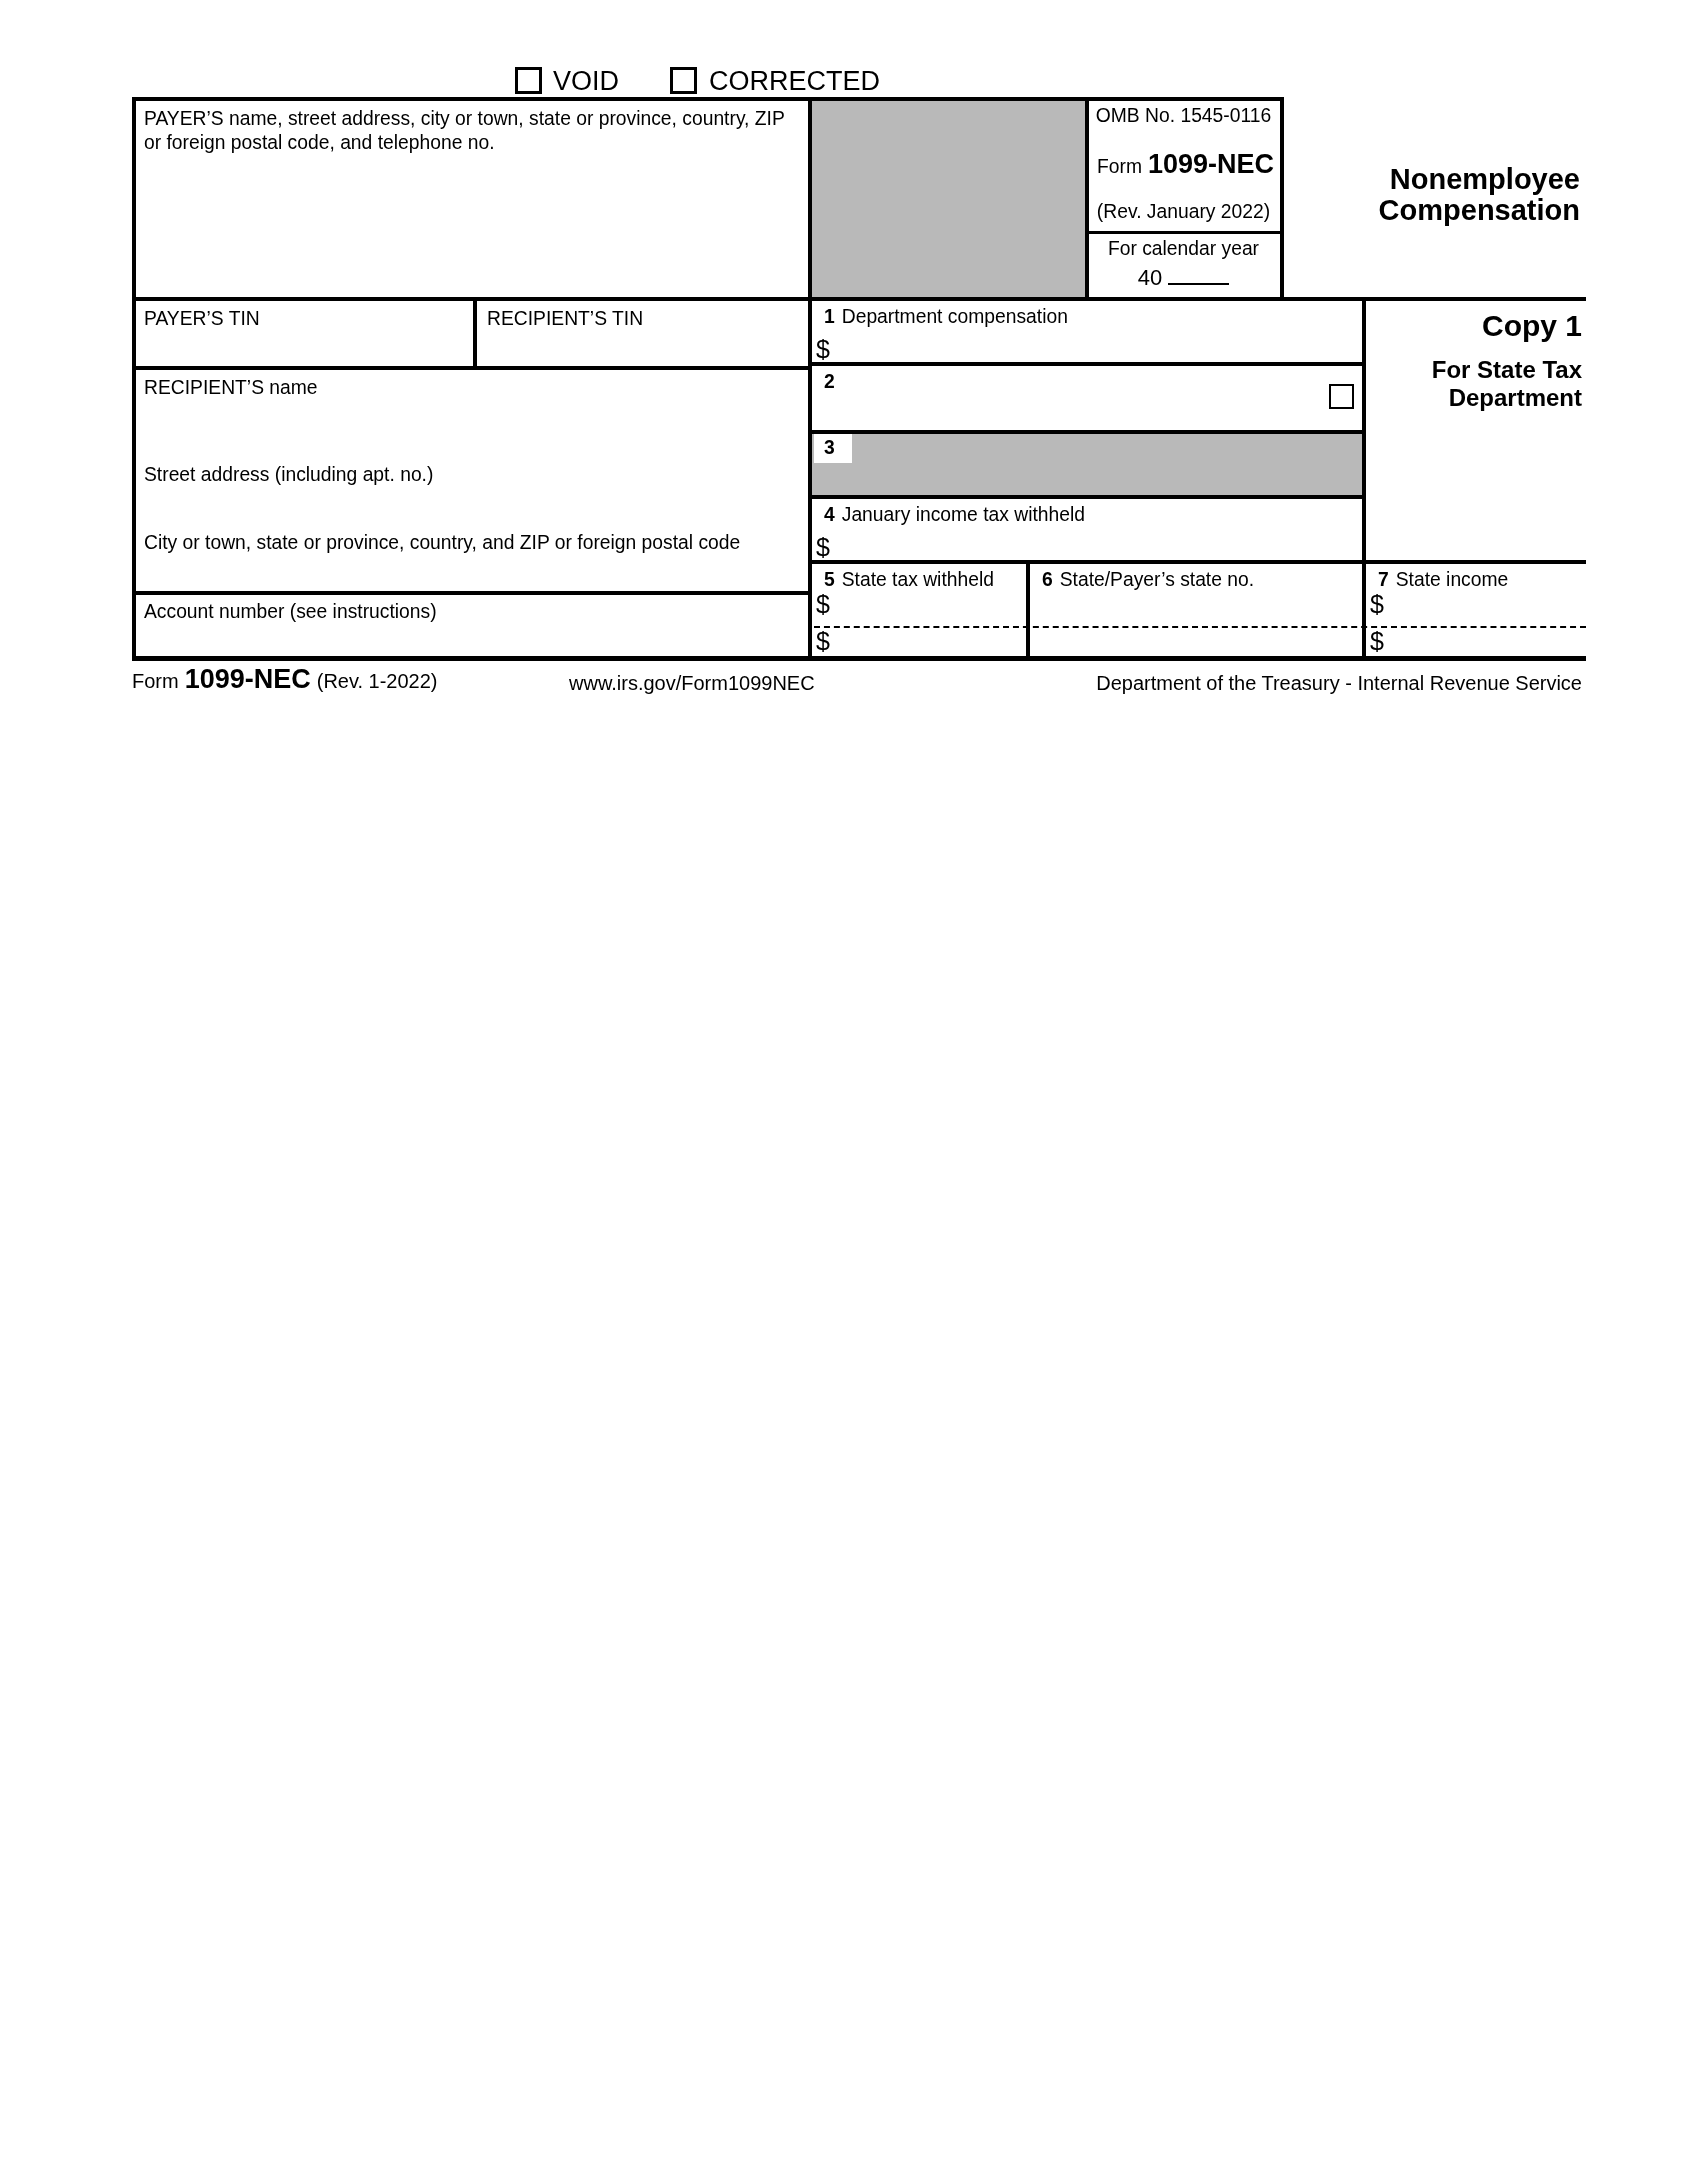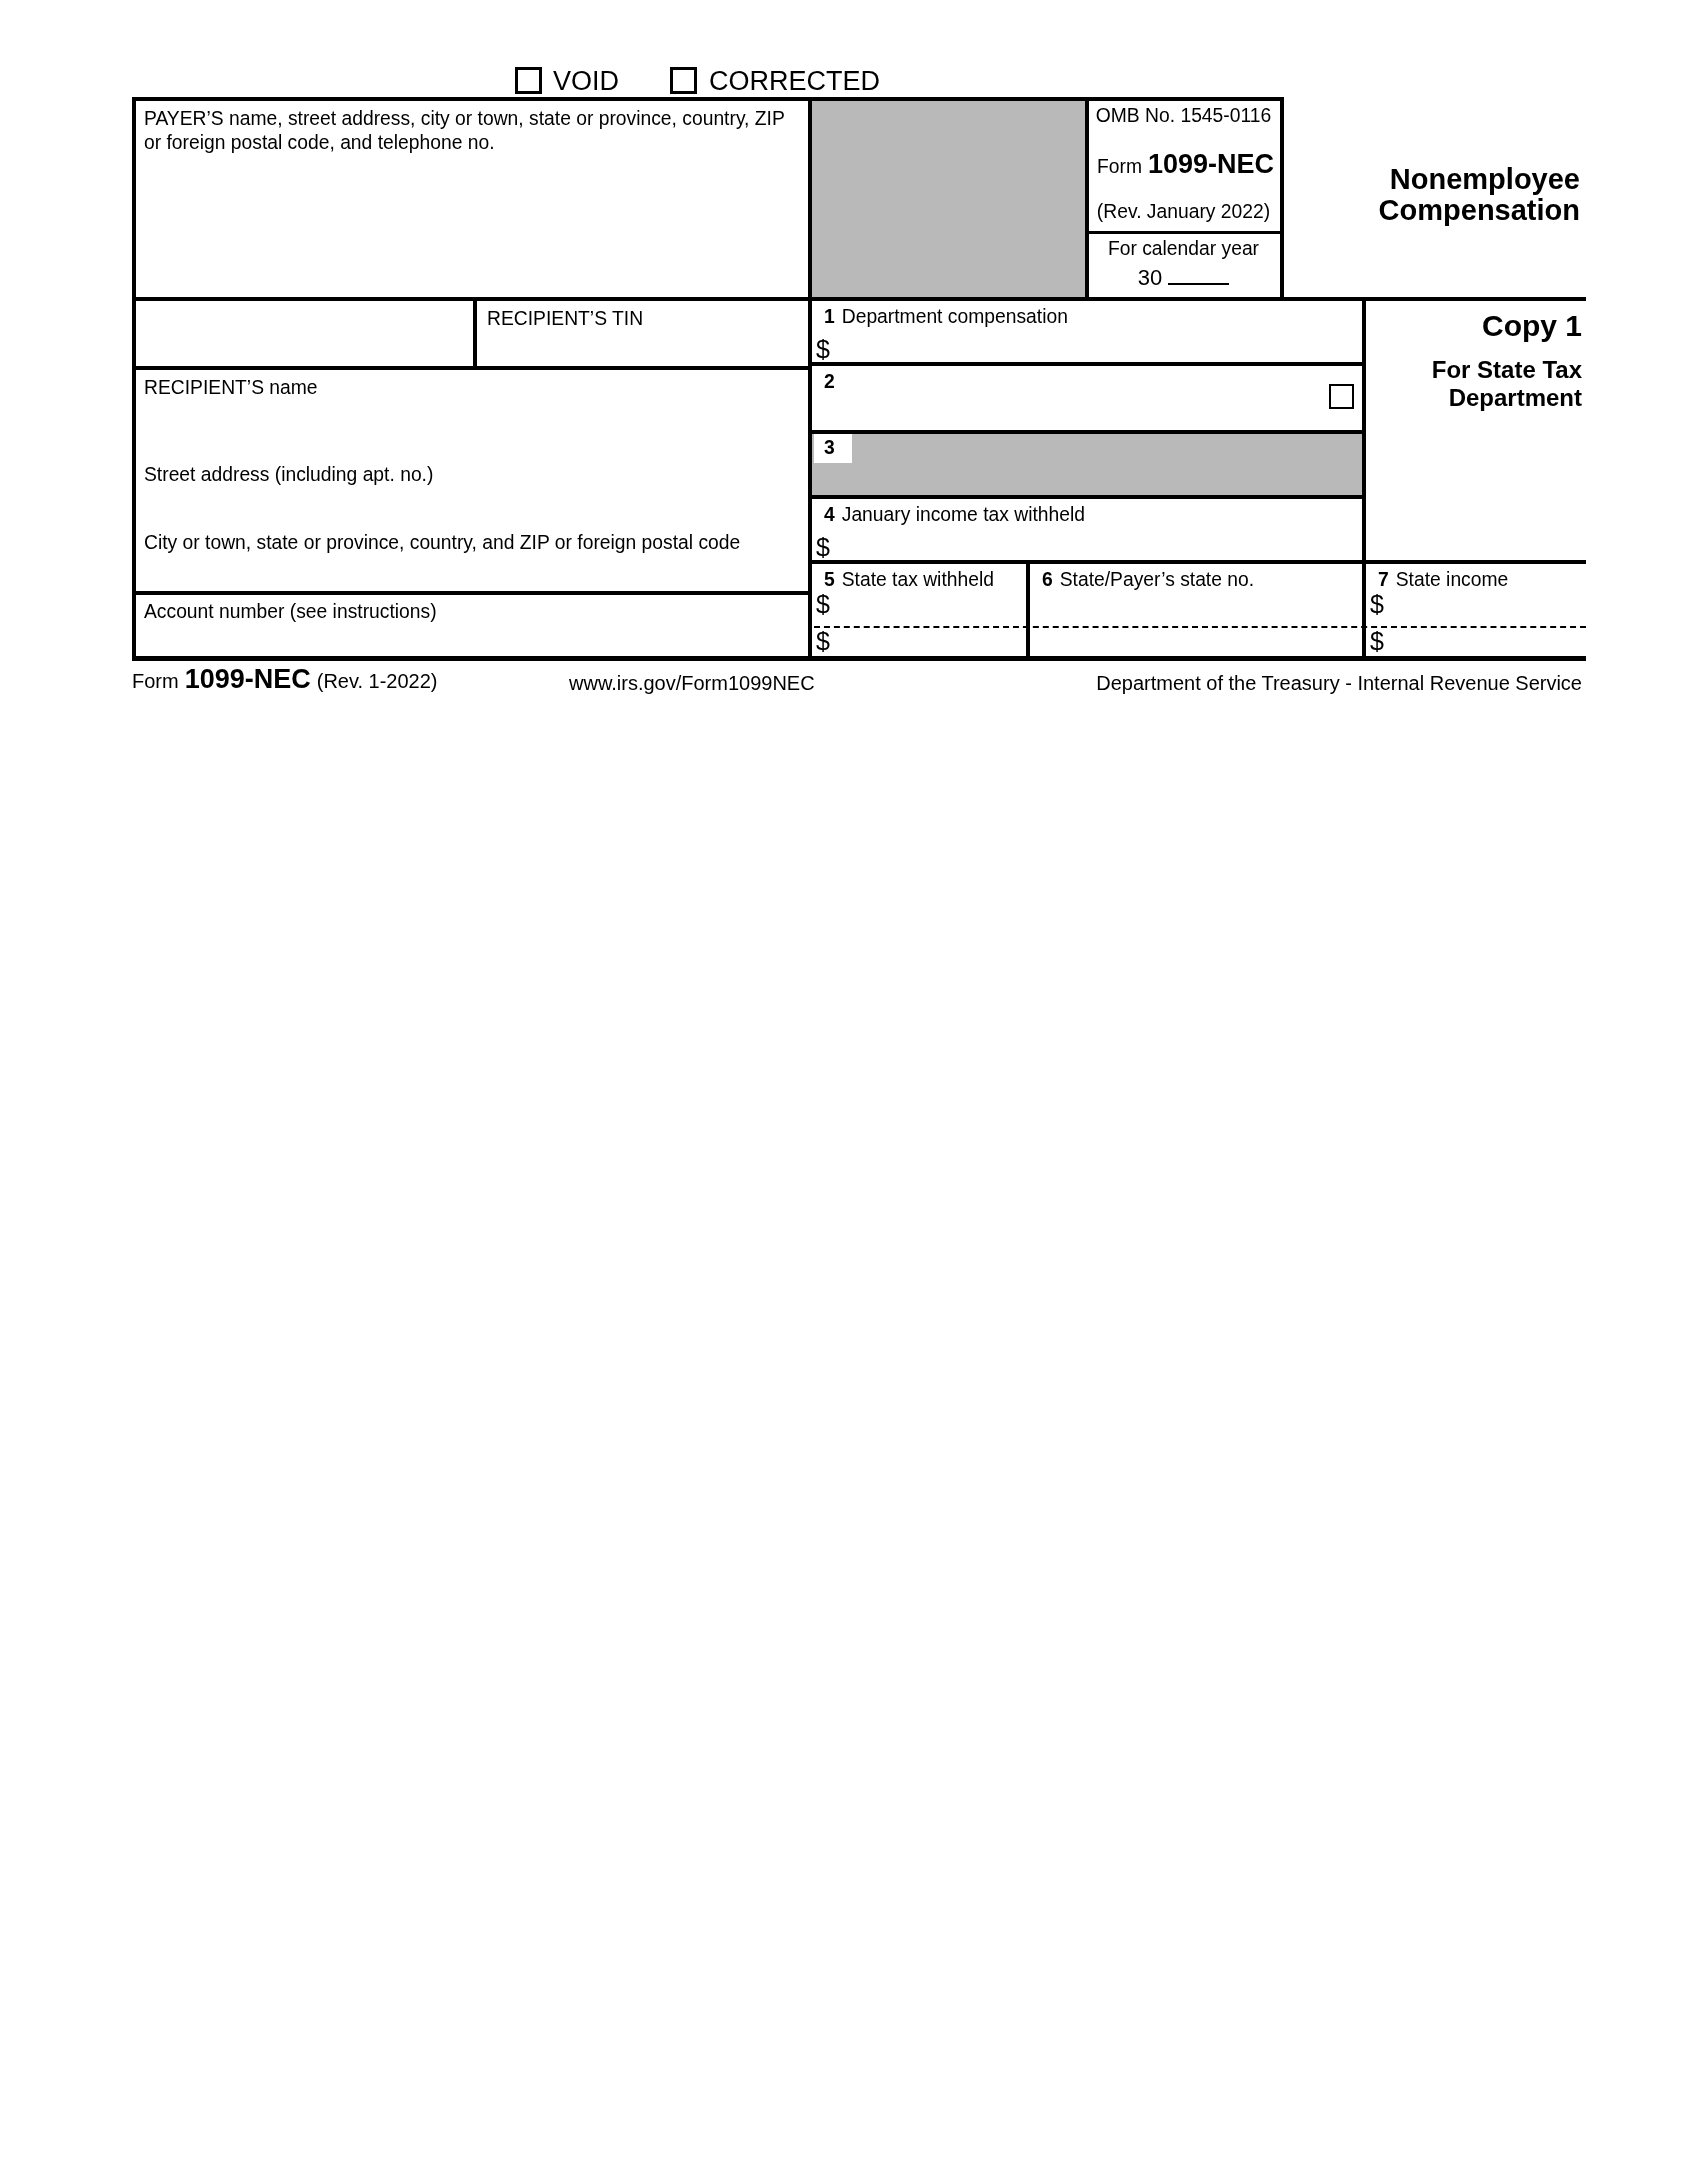--- a/index.html
+++ b/index.html
@@ -73,35 +73,38 @@
   <div class="abs ctr" style="left:1089px; top:105px; width:189px;">
     <span class="ombsmall">OMB No. 1545-0116</span>
   </div>
   <div class="abs baseline" style="left:1097px; top:149px;">
     <span class="ombsmall">Form</span>
     <span class="formbig">1099-NEC</span>
   </div>
   <div class="abs ctr ombsmall" style="left:1089px; top:201px; width:189px;">(Rev. January 2022)</div>
   <div class="abs ctr ombsmall" style="left:1089px; top:238px; width:189px;">For calendar year</div>
   <div class="abs ctr" style="left:1089px; top:259px; width:189px; font-size:22px;">
-    <span>30</span>
+    <span>40</span>
     <span class="blank-line"></span>
   </div>
 
   <div class="abs rt title" style="left:1287px; top:164px; width:293px;">
     <div>Nonemployee</div>
     <div>Compensation</div>
   </div>
 
   <div class="abs rt copy1" style="left:1376px; top:311px; width:206px;">Copy 1</div>
   <div class="abs rt copyfor" style="left:1376px; top:356px; width:206px;">
     <div>For State Tax</div>
     <div>Department</div>
   </div>
 
+  <div class="abs" style="left:136px; top:301px; width:334px; height:61px;">
+    <div class="lbl" style="padding:6px 8px;">PAYER’S TIN</div>
+  </div>
   <div class="abs" style="left:479px; top:301px; width:327px; height:61px;">
     <div class="lbl" style="padding:6px 8px;">RECIPIENT’S TIN</div>
   </div>
 
   <div class="abs" style="left:136px; top:370px; width:672px; height:85px;">
     <div class="lbl" style="padding:6px 8px;">RECIPIENT’S name</div>
   </div>
   <div class="abs" style="left:136px; top:455px; width:672px; height:69px;">
     <div class="lbl" style="padding:8px 8px;">Street address (including apt. no.)</div>
   </div>

